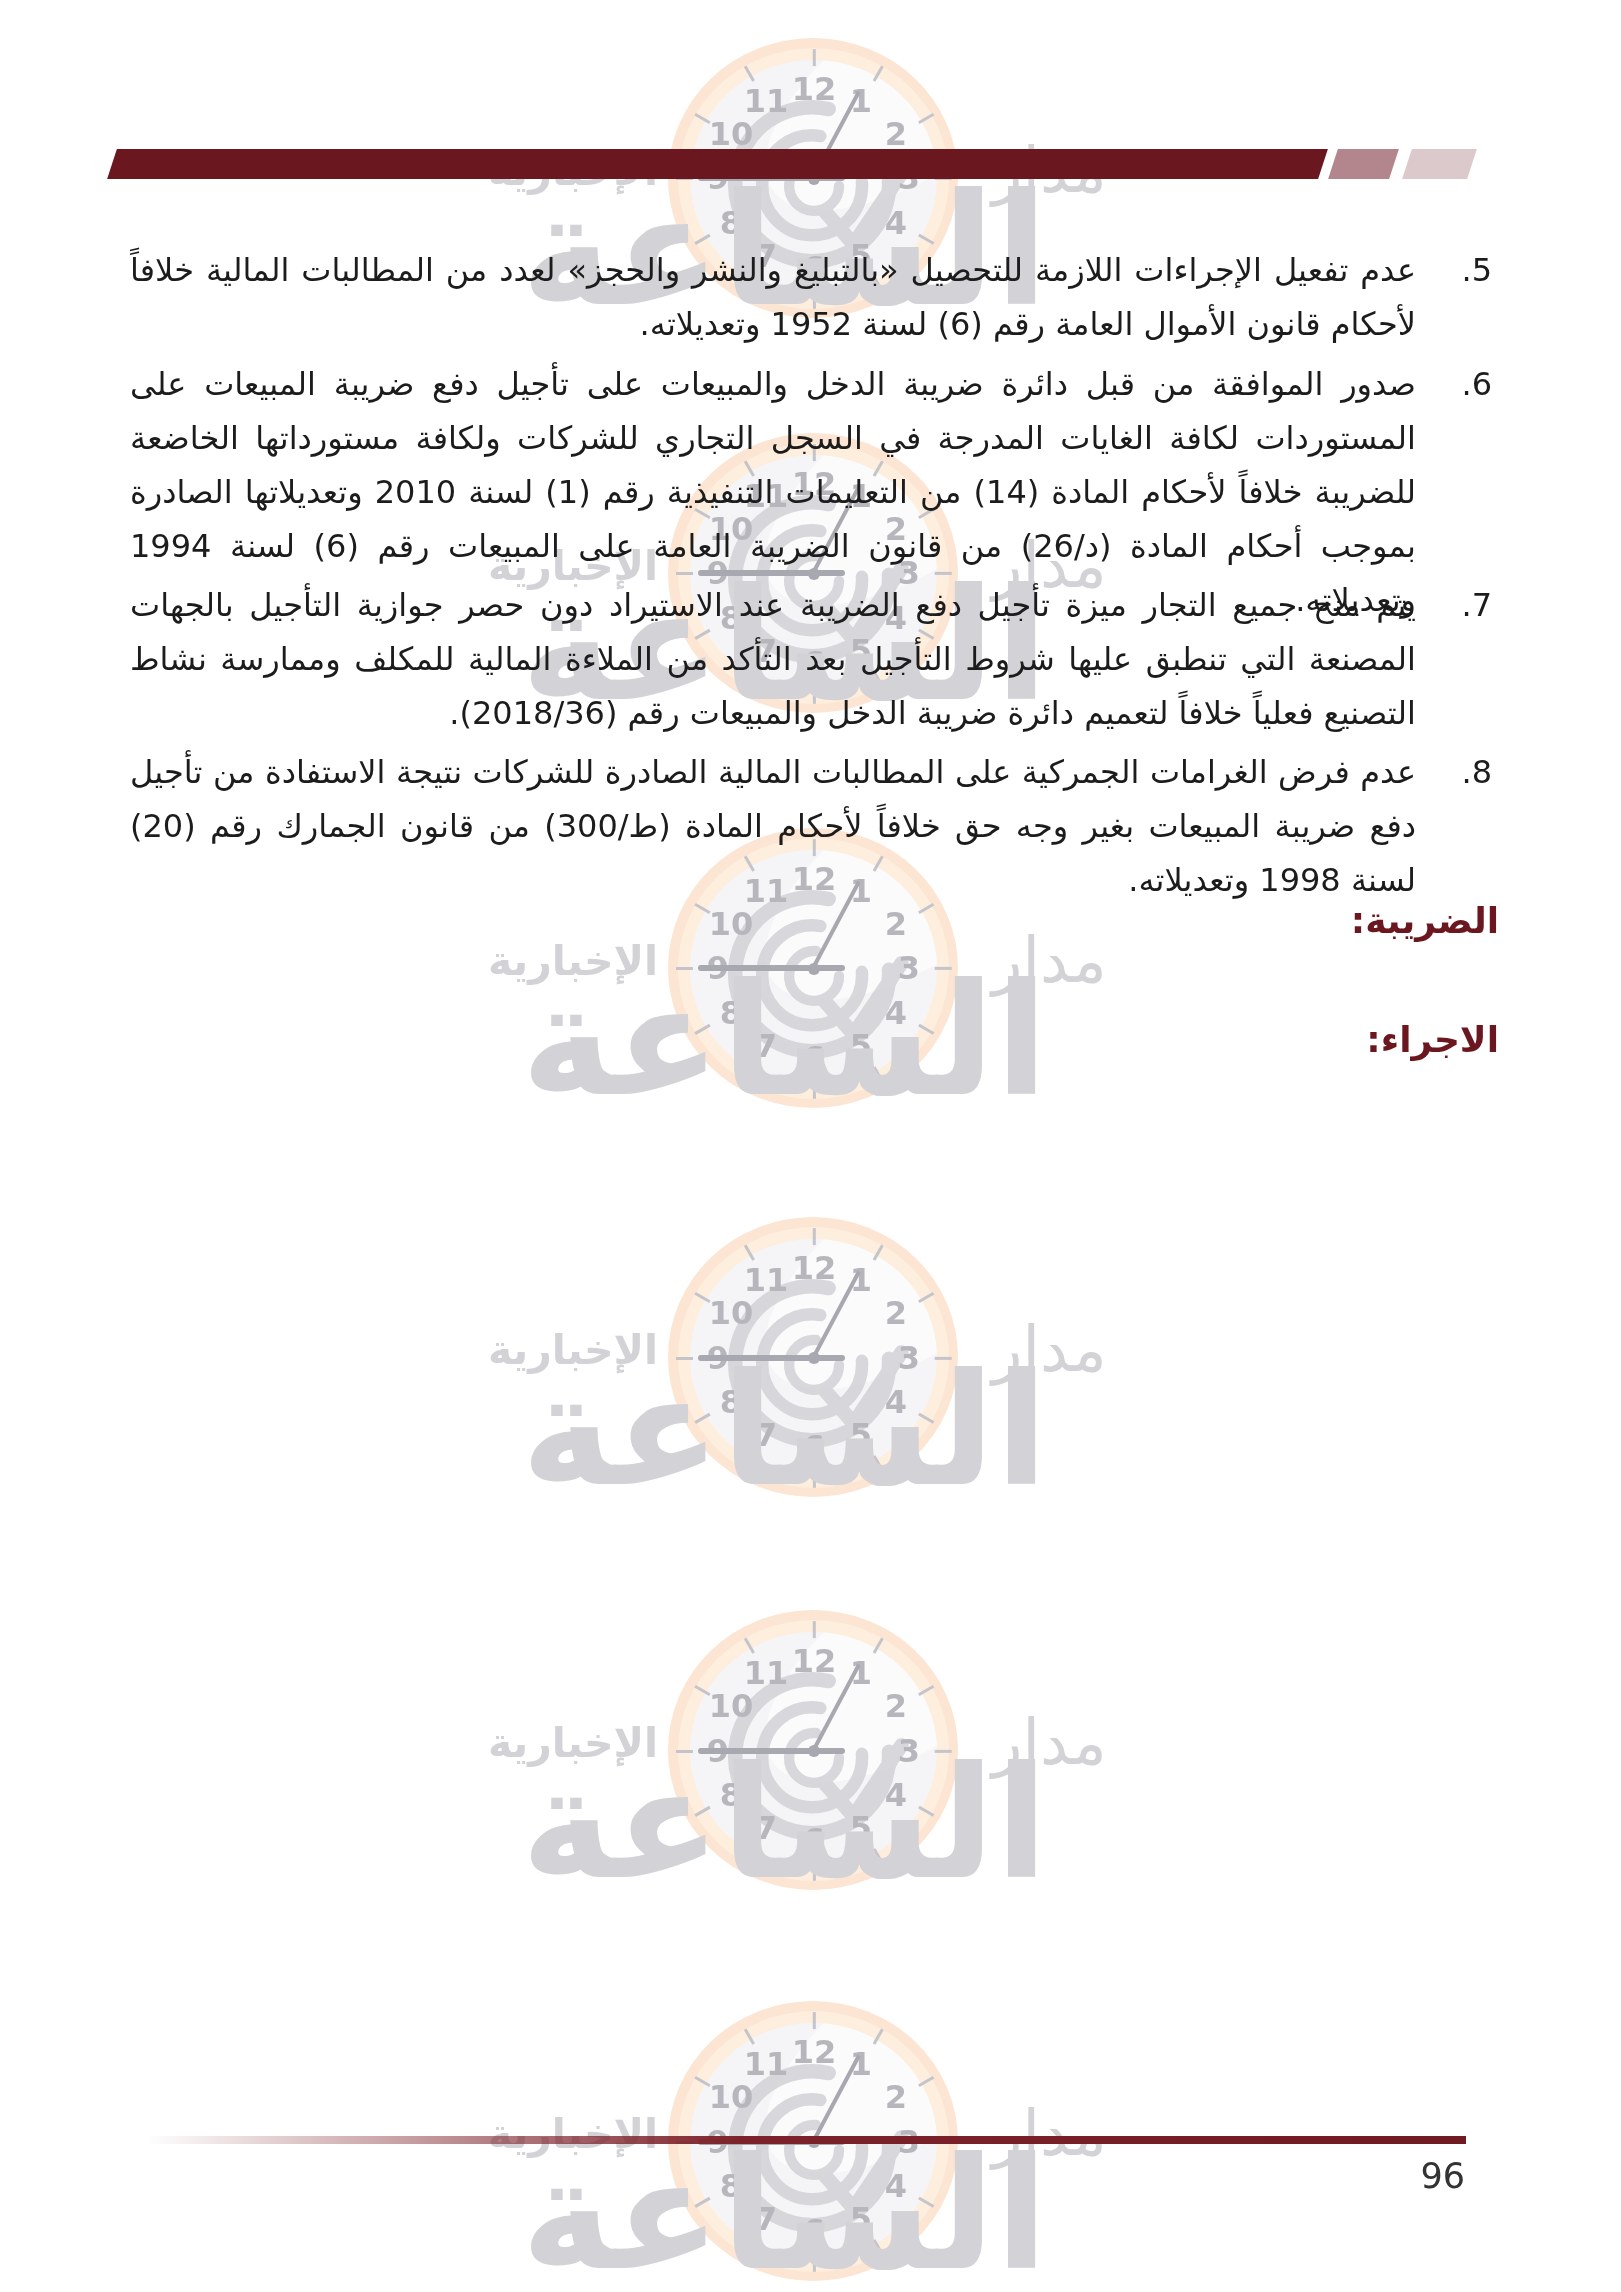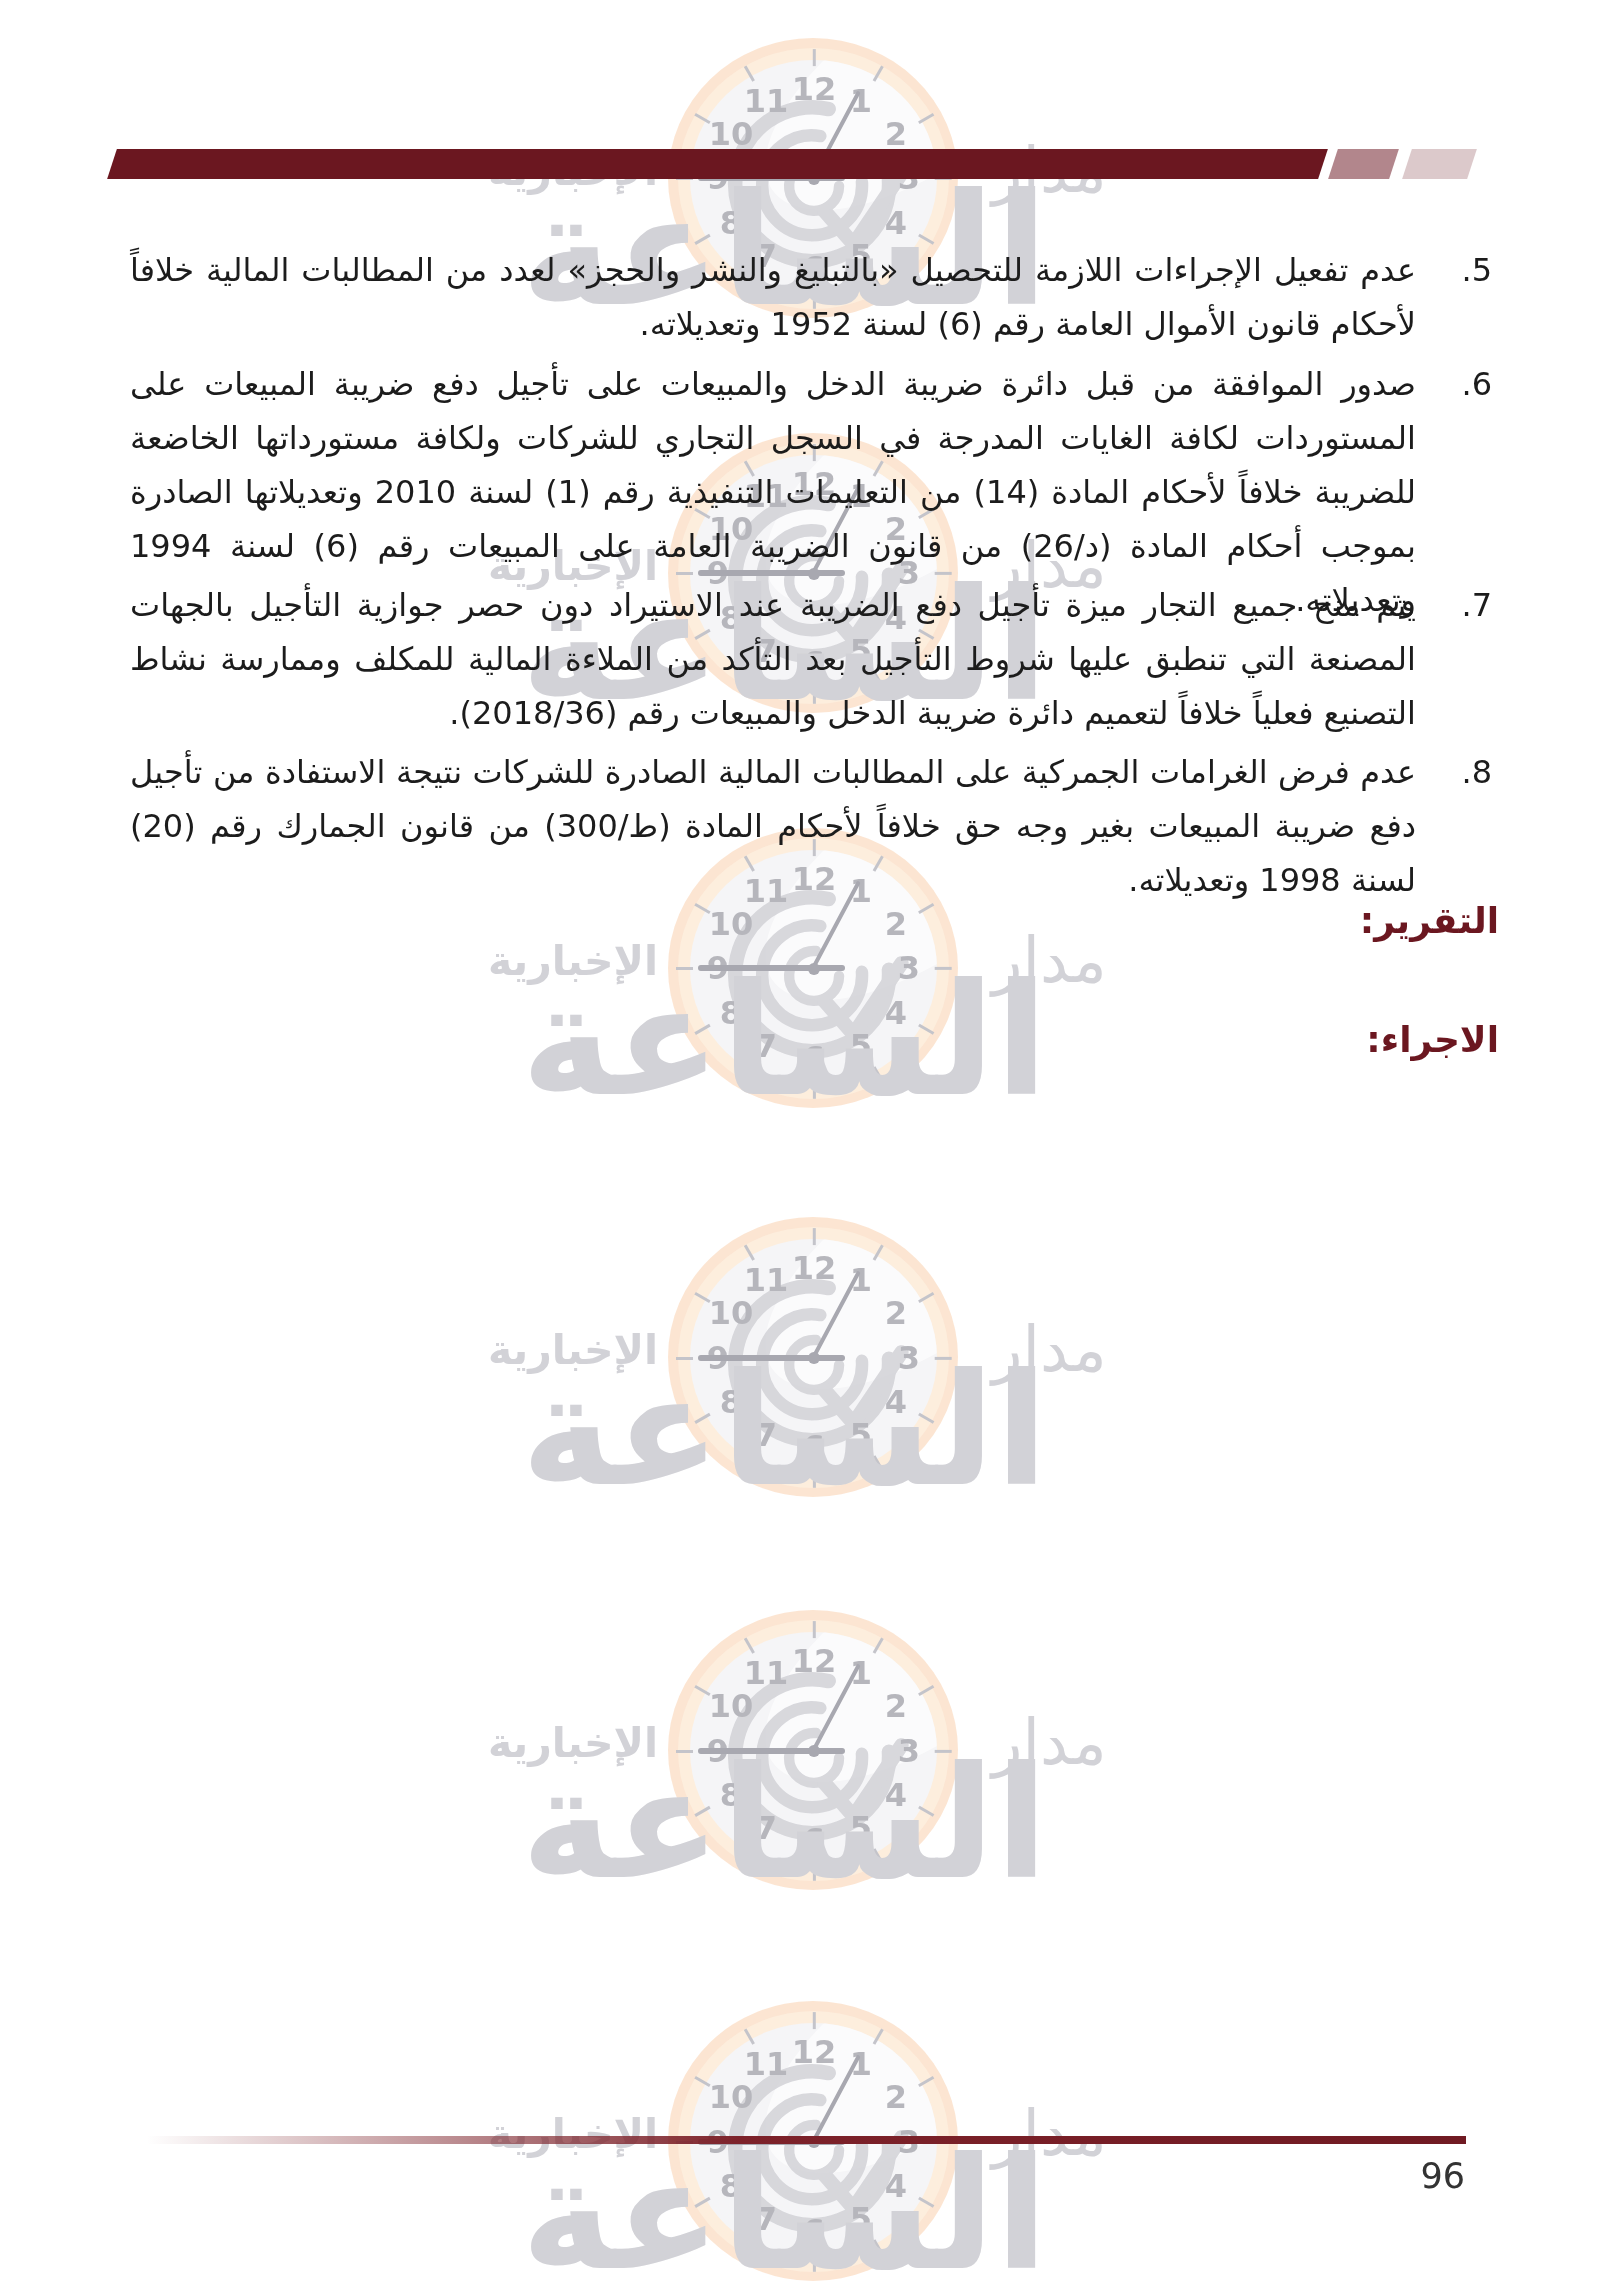--- a/index.html
+++ b/index.html
@@ -340,21 +340,21 @@
       <span class="num">7.</span>
       <p class="txt">يتم منح جميع التجار ميزة تأجيل دفع الضريبة عند الاستيراد دون حصر جوازية التأجيل بالجهات المصنعة التي تنطبق عليها شروط التأجيل بعد التأكد من الملاءة المالية للمكلف وممارسة نشاط التصنيع فعلياً خلافاً لتعميم دائرة ضريبة الدخل والمبيعات رقم (2018/36).</p>
     </div>
 
     <div class="item item-8">
       <span class="num">8.</span>
       <p class="txt">عدم فرض الغرامات الجمركية على المطالبات المالية الصادرة للشركات نتيجة الاستفادة من تأجيل دفع ضريبة المبيعات بغير وجه حق خلافاً لأحكام المادة (ط/300) من قانون الجمارك رقم (20) لسنة 1998 وتعديلاته.</p>
     </div>
 
 
-    <div class="sec-head rec-head">التقرير:</div>
+    <div class="sec-head rec-head">الضريبة:</div>
 
     <div class="sec-head act-head">الاجراء:</div>
 
     <div class="footer-rule"></div>
     <div class="page-num">96</div>
 
   </div>
 </div>
 
 

